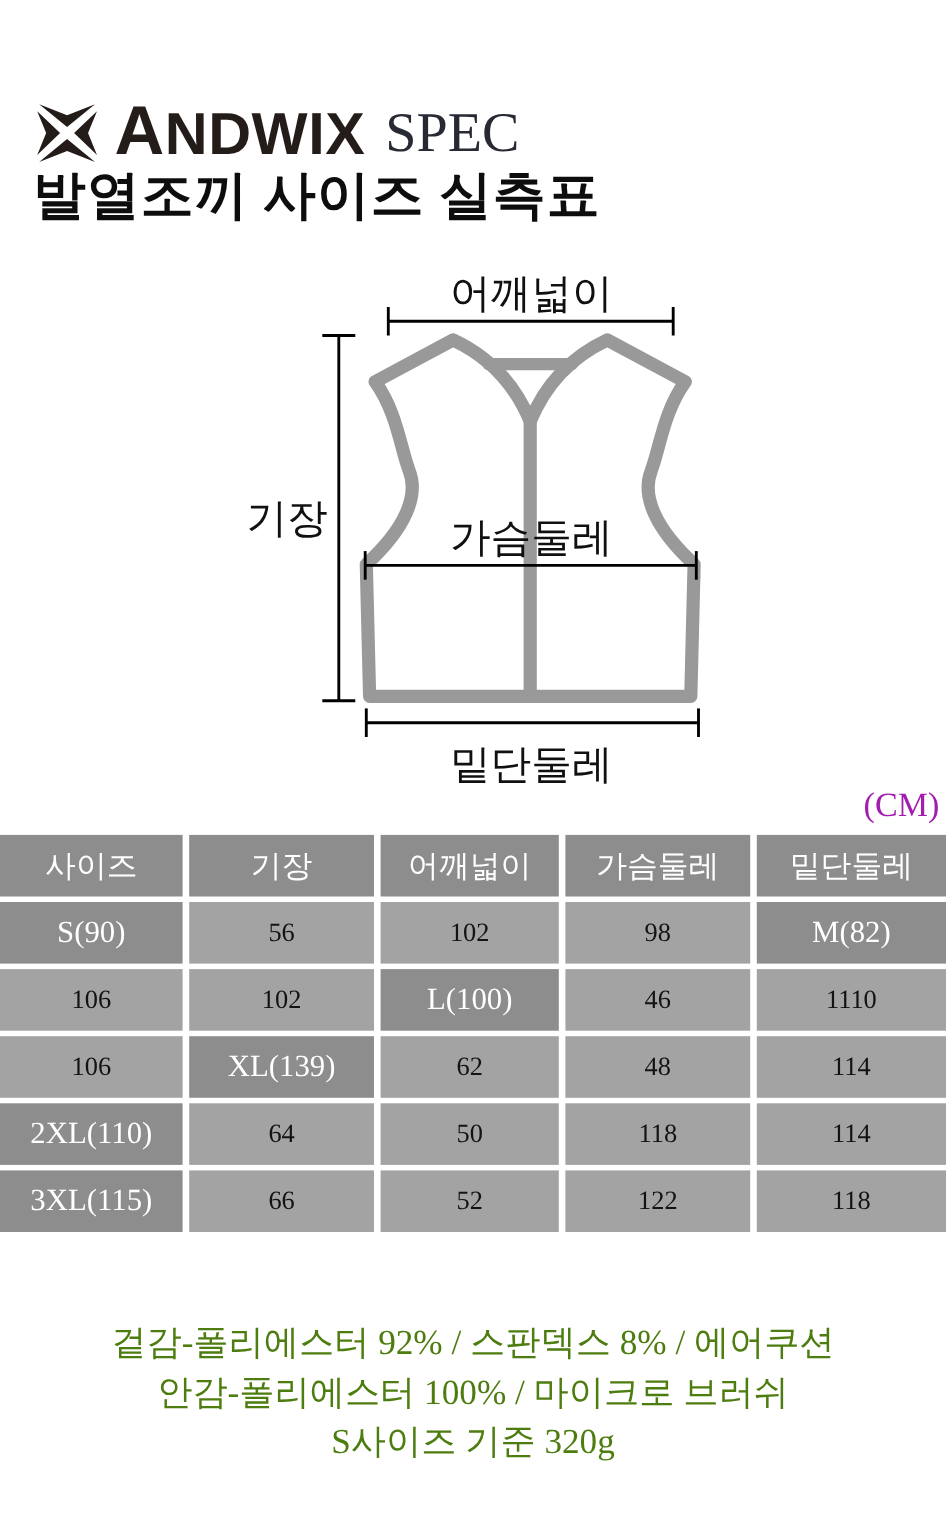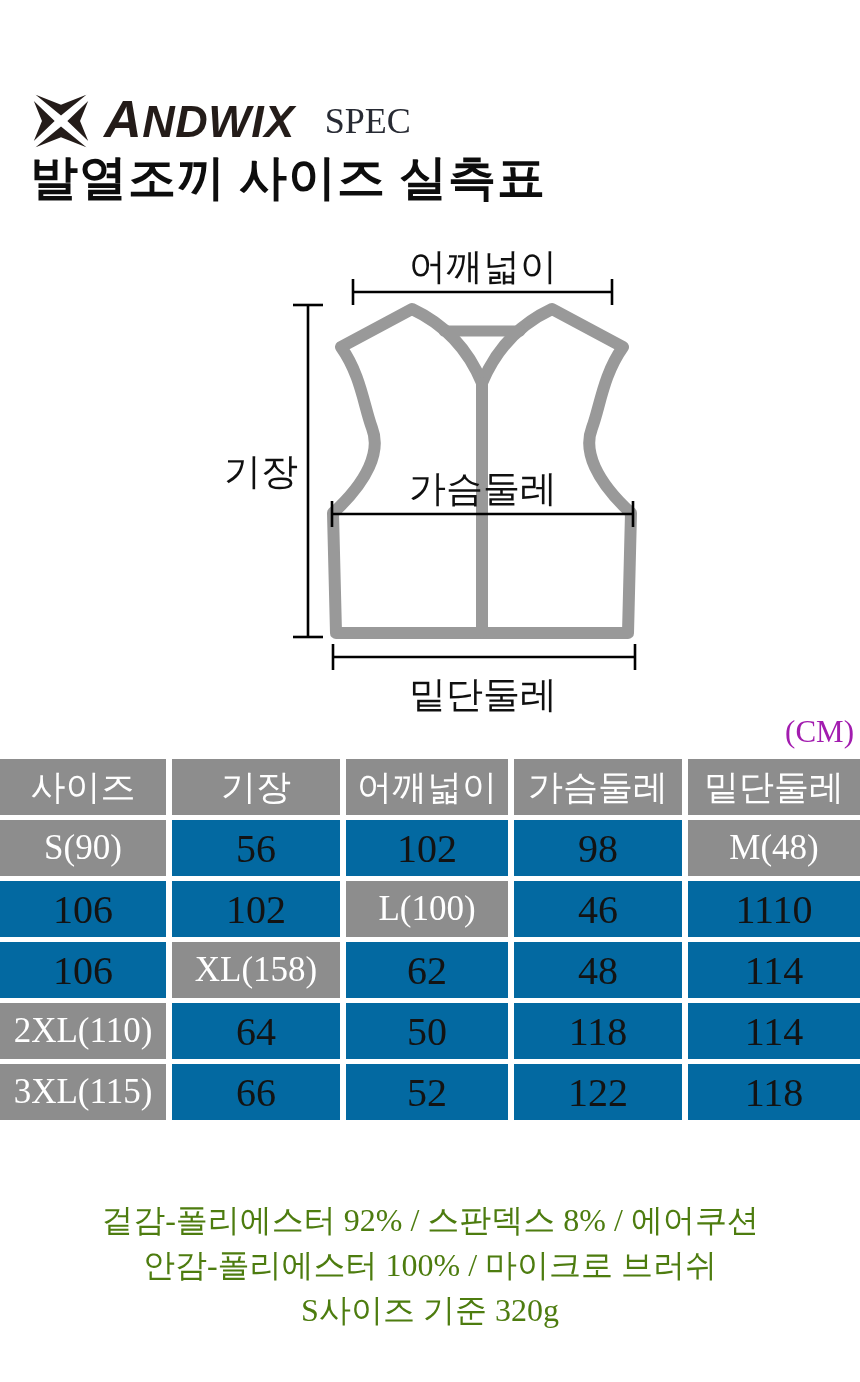--- a/index.html
+++ b/index.html
@@ -22,35 +22,34 @@
     left: 28px;
     top: 90px;
     display: flex;
     align-items: center;
     gap: 10px;
   }
   .brand-mark { width: 66px; height: 58px; flex: 0 0 auto; }
   .brand-name {
     font-family: "Liberation Sans", "DejaVu Sans", sans-serif;
     font-weight: 700;
-    font-style: italic;
-    font-size: 45px;
+    font-size: 54px;
     letter-spacing: 0.5px;
     color: #241c19;
     display: inline-block;
     line-height: 58px;
   }
   .brand-name::first-letter { font-size: 1.16em; }
   .brand-suffix {
     font-family: "Liberation Serif", "DejaVu Serif", serif;
     font-weight: 400;
-    font-size: 36px;
+    font-size: 51px;
     color: #272a33;
     line-height: 58px;
-    margin-left: 20px;
+    margin-left: 8px;
   }
   .brand-subtitle {
     position: absolute;
     left: 30px;
     top: 146px;
     font-size: 48px;
     letter-spacing: 1px;
     color: #0d0d0d;
     white-space: nowrap;
     font-weight: bold;
@@ -93,26 +92,26 @@
   }
   .cell {
     display: flex;
     align-items: center;
     justify-content: center;
     white-space: nowrap;
   }
   .cell.head, .cell.rowlabel {
     background: #8d8d8d;
     color: #ffffff;
-    font-size: 35px;
+    font-size: 28px;
   }
   .cell.value {
-    background: #0369a1;
+    background: #a3a3a3;
     color: #131313;
-    font-size: 40px;
+    font-size: 24px;
     text-align: right;
   }
 
   
   .footer {
     position: absolute;
     left: 0;
     top: 1198px;
     width: 860px;
     text-align: center;
@@ -194,30 +193,30 @@
     <div class="cell head">기장</div>
     <div class="cell head">어깨넓이</div>
     <div class="cell head">가슴둘레</div>
     <div class="cell head">밑단둘레</div>
 
     <div class="cell rowlabel">S(90)</div>
     <div class="cell value">56</div>
     <div class="cell value">102</div>
     <div class="cell value">98</div>
 
-    <div class="cell rowlabel">M(48)</div>
+    <div class="cell rowlabel">M(82)</div>
     <div class="cell value">106</div>
     <div class="cell value">102</div>
 
     <div class="cell rowlabel">L(100)</div>
     <div class="cell value">46</div>
     <div class="cell value">1110</div>
     <div class="cell value">106</div>
 
-    <div class="cell rowlabel">XL(158)</div>
+    <div class="cell rowlabel">XL(139)</div>
     <div class="cell value">62</div>
     <div class="cell value">48</div>
     <div class="cell value">114</div>
 
     <div class="cell rowlabel">2XL(110)</div>
     <div class="cell value">64</div>
     <div class="cell value">50</div>
     <div class="cell value">118</div>
     <div class="cell value">114</div>
 

